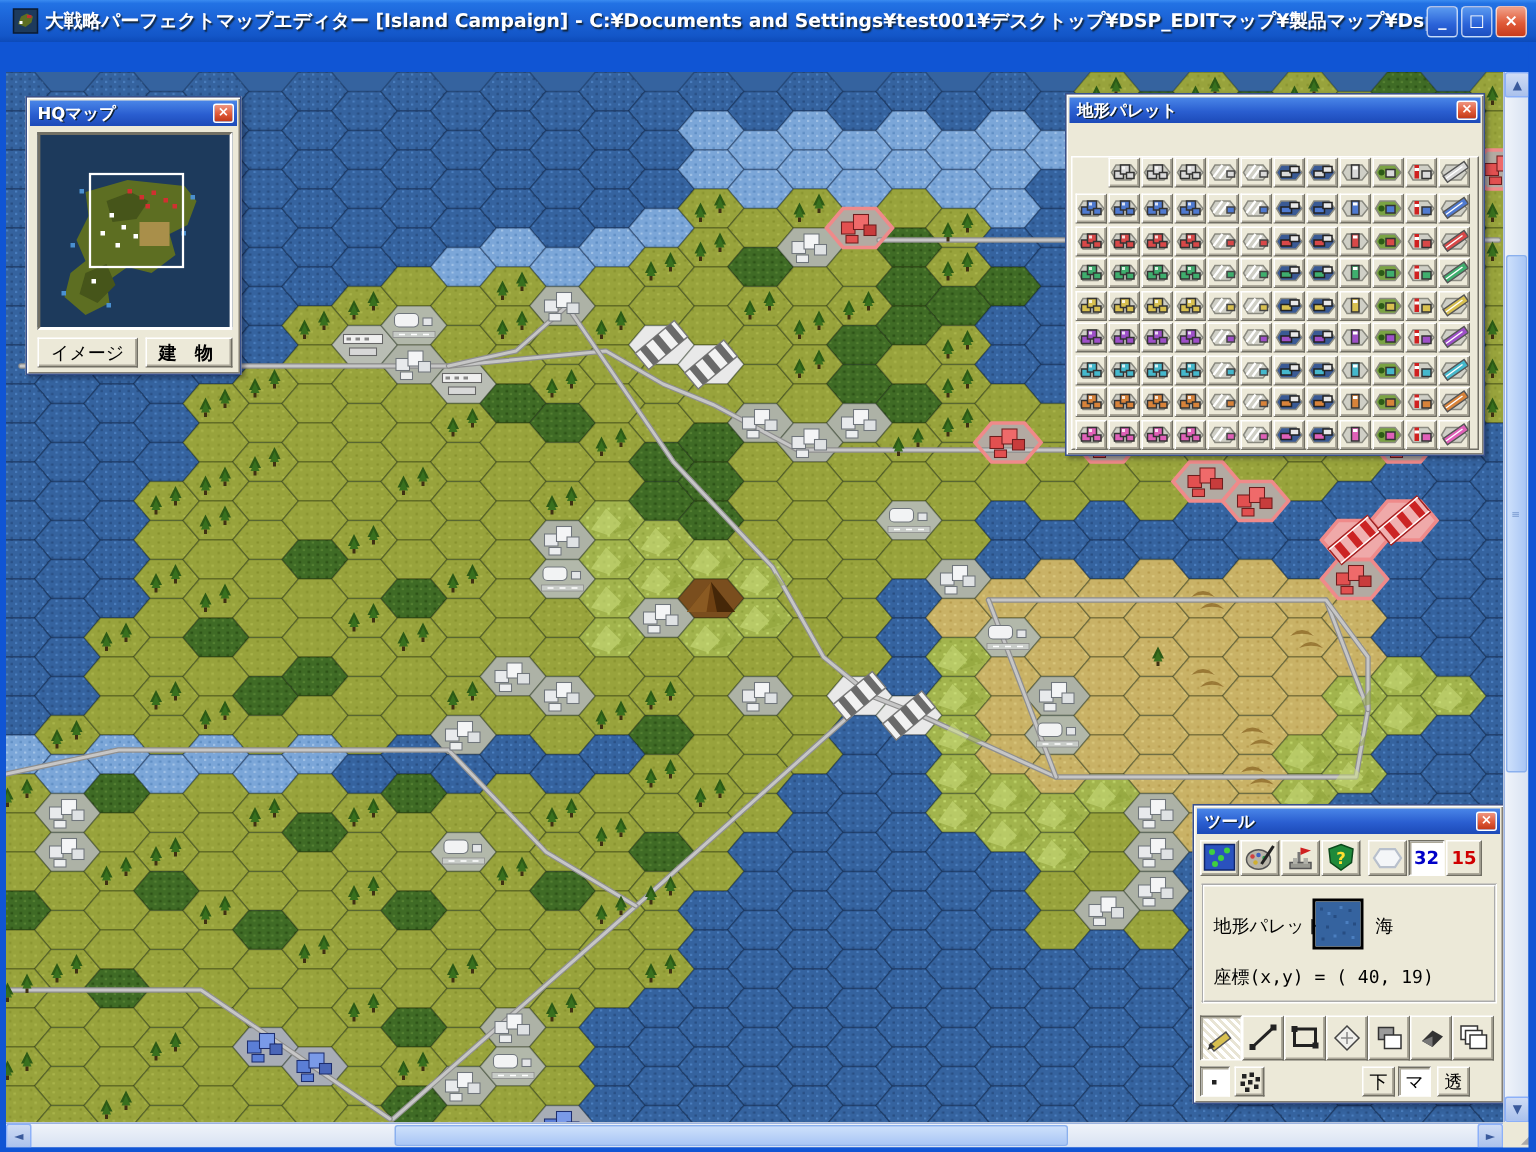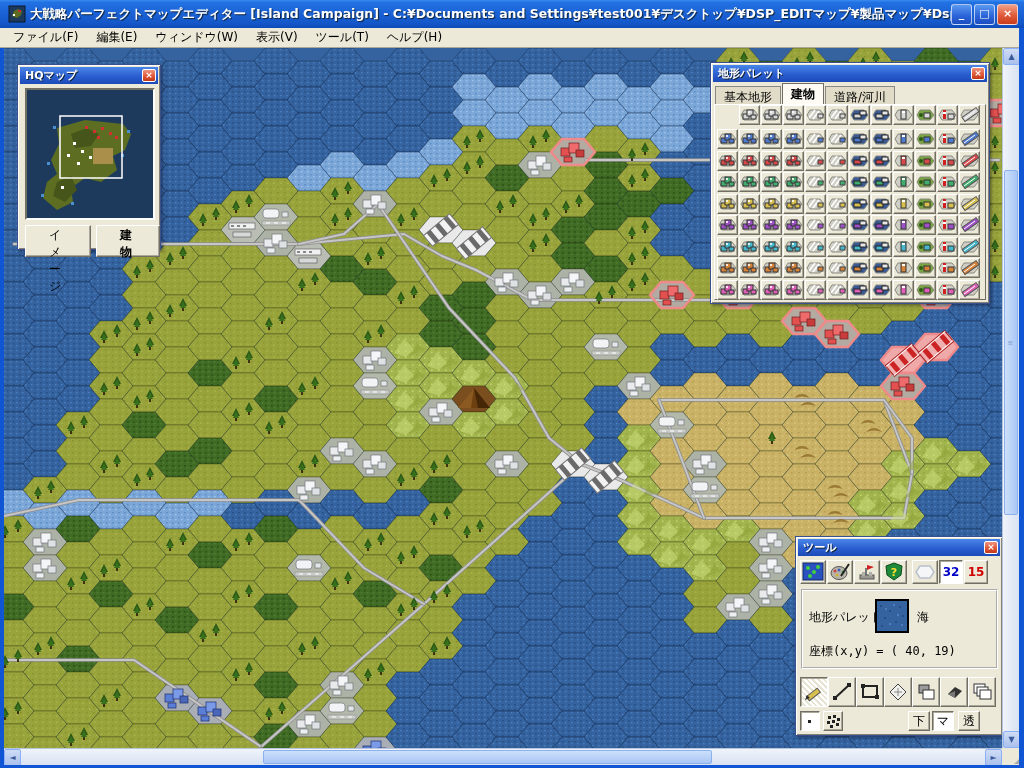--- a/index.html
+++ b/index.html
@@ -39,21 +39,21 @@
   line-height:11px; text-align:center; }
 
 
 .b-out { background:#ece9d8; border:1px solid; border-color:#fff #716f64 #716f64 #fff; box-shadow:inset -1px -1px 0 #aca899; }
 .b-in  { background:#fff; border:1px solid; border-color:#716f64 #fff #fff #716f64; box-shadow:inset 1px 1px 0 #aca899; }
 
 
 .hq-map-frame { position:absolute; left:7px; top:23px; width:130px; height:132px;
   border:2px solid; border-color:#716f64 #fff #fff #716f64; background:#1d3a5c; }
 .hq-buttons { position:absolute; left:7px; top:160px; display:flex; gap:5px; }
-.hq-btn { font-size:12px; padding:1px 23px; height:32px; color:#000; }
+.hq-btn { font-size:12px; padding:1px 8px; height:20px; color:#000; }
 .hq-btn.bold { font-weight:bold; letter-spacing:4px; }
 
 
 .tabbar { position:absolute; left:4px; top:21px; height:20px; display:flex; align-items:flex-end; }
 .tab { font-size:12px; padding:2px 8px 1px; border:1px solid #888; border-bottom:none; background:#e0dcc8; margin-right:1px; height:18px; }
 .tab.active { background:#fdfbf4; height:21px; font-weight:bold; position:relative; z-index:3; border-color:#716f64; }
 .tab-page { position:absolute; left:3px; right:3px; top:41px; bottom:3px; background:#ece9d8;
   border:1px solid; border-color:#fff #716f64 #716f64 #fff; }
 .pal-grid { position:absolute; left:3px; top:41px; right:3px; bottom:3px; }
 .pal-cell { position:absolute; width:21px; height:20px; }
@@ -97,28 +97,20 @@
       <rect x="5" y="9" width="2" height="2" fill="#fff"></rect>
     </svg>
     <span class="title">大戦略パーフェクトマップエディター [Island Campaign] - C:¥Documents and Settings¥test001¥デスクトップ¥DSP_EDITマップ¥製品マップ¥Dspmap012.dpm</span>
     <div class="caption-btns">
       <div class="cap-btn">_</div>
       <div class="cap-btn">□</div>
       <div class="cap-btn close">×</div>
     </div>
   </div>
 
-  <div class="menubar" id="menubar">
-      <span class="menu-item">ファイル(F)</span>
-      <span class="menu-item">編集(E)</span>
-      <span class="menu-item">ウィンドウ(W)</span>
-      <span class="menu-item">表示(V)</span>
-      <span class="menu-item">ツール(T)</span>
-      <span class="menu-item">ヘルプ(H)</span>
-    </div>
 
   <div class="client">
     <svg class="map" id="mapsvg" width="998" height="700" viewBox="0 0 998 700">
         <defs>
   <pattern id="ps" width="6" height="5" patternUnits="userSpaceOnUse">
             <rect width="6" height="5" fill="#35639f"></rect>
             <rect x="1" y="1" width="1.6" height="1.4" fill="#274d82"></rect>
             <rect x="4" y="3" width="1.5" height="1.3" fill="#4b7fc0"></rect>
           </pattern>
   <pattern id="pw" width="6" height="5" patternUnits="userSpaceOnUse">
@@ -1407,25 +1399,20 @@
         <div class="hq-btn b-out bold">建 物</div>
       </div>
     </div>
 
     <div class="win" style="left:706px; top:14px; width:280px; height:242px;">
       <div class="win-title">
         <span class="t">地形パレット</span>
         <div class="win-close">×</div>
       </div>
       <div class="tab-page"></div>
-      <div class="tabbar" id="tabbar">
-          <div class="tab">基本地形</div>
-          <div class="tab active">建物</div>
-          <div class="tab">道路/河川</div>
-        </div>
       <div class="pal-grid" id="palgrid">
           <div class="pal-cell b-out" style="left: 25px; top: 1px;"><svg width="19" height="18">
               <polygon points="4,4 14,4 18,9 14,14 4,14 1,9" fill="#cfcfc6" stroke="#8a8a80"></polygon>
               <rect x="3" y="8" width="6" height="5" fill="#d9d9d9" stroke="#333"></rect>
               <rect x="7" y="4" width="6" height="6" fill="#d9d9d9" stroke="#333"></rect>
               <rect x="11" y="9" width="5" height="4" fill="#d9d9d9" stroke="#333"></rect>
               <rect x="8" y="5" width="2" height="2" fill="#fff" opacity=".8"></rect>
             </svg></div>
           <div class="pal-cell b-out" style="left: 47px; top: 1px;"><svg width="19" height="18">
               <polygon points="4,4 14,4 18,9 14,14 4,14 1,9" fill="#cfcfc6" stroke="#8a8a80"></polygon>

